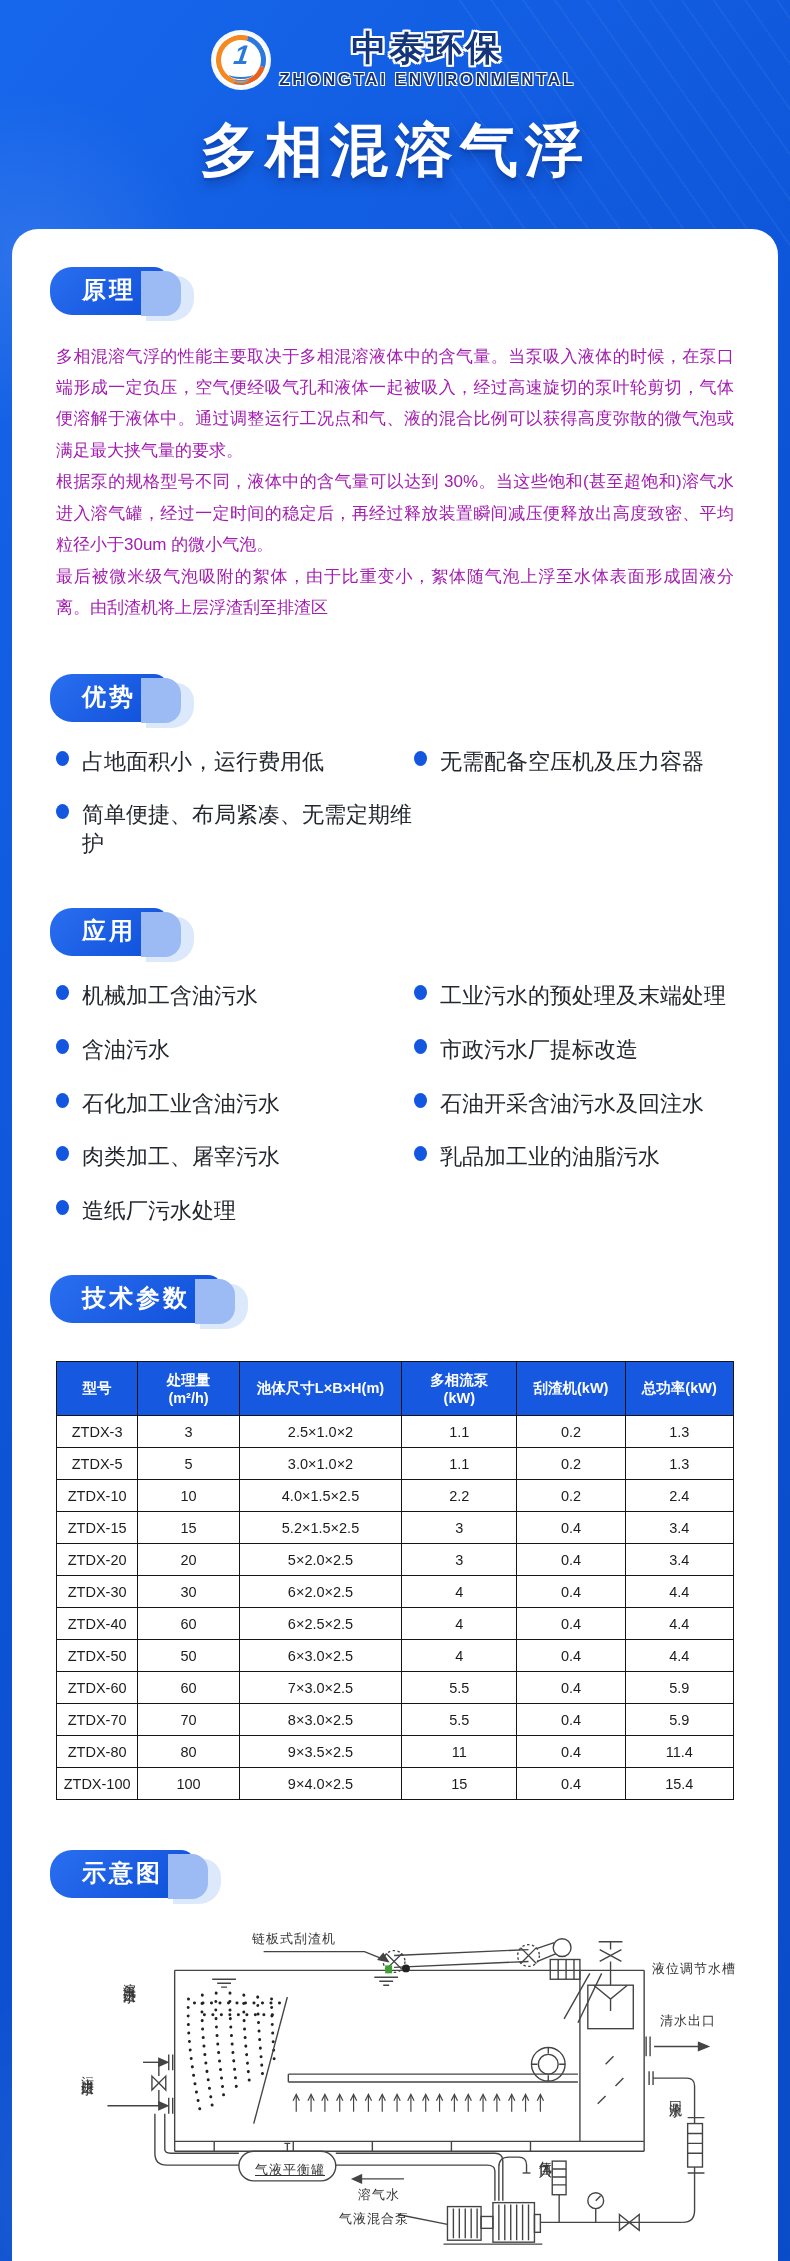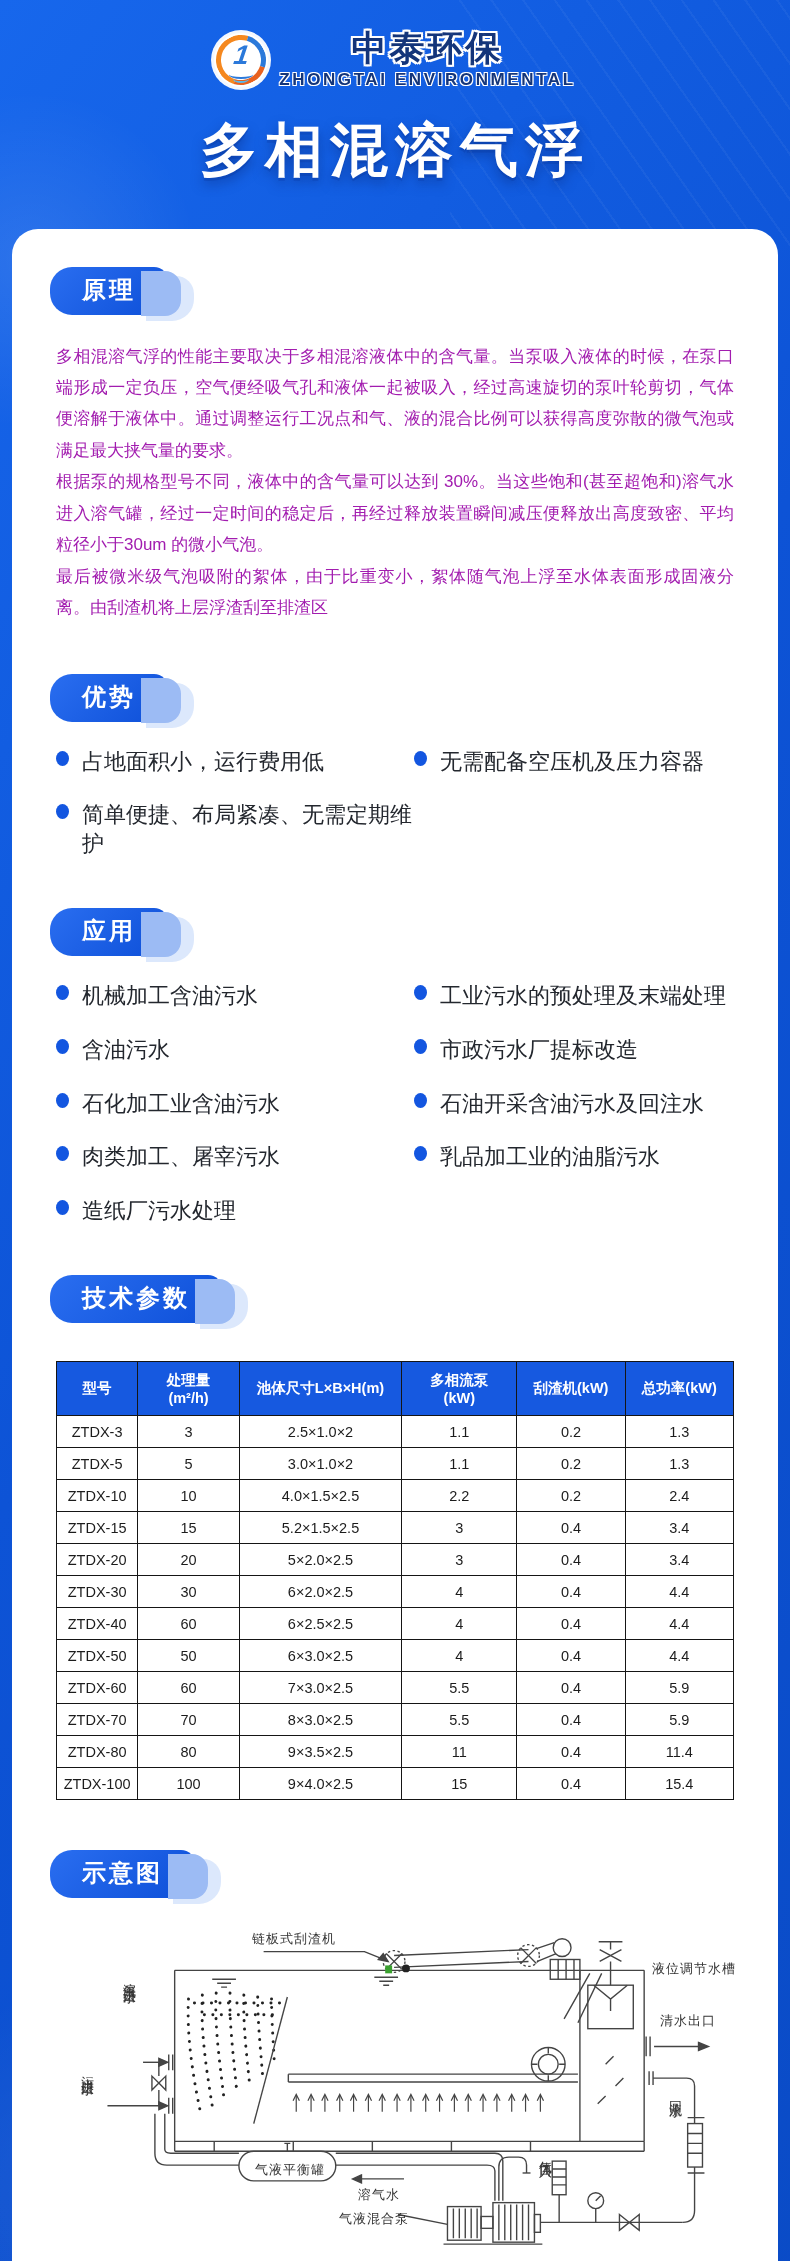--- a/index.html
+++ b/index.html
@@ -66,21 +66,21 @@
     border:1.6px solid #151515;padding:9px 16px;}
   table.specs td{border:1.6px solid #151515;text-align:center;font-size:14.5px;color:#1c1c1c;padding:7.5px 2px;}
   table.specs col.c1{width:12%}table.specs col.c2{width:15%}table.specs col.c3{width:24%}
   table.specs col.c4{width:17%}table.specs col.c5{width:16%}table.specs col.c6{width:16%}
 
   
   .diagram{position:relative;width:692px;height:345px;margin:18px auto 0;}
   .diagram svg{position:absolute;left:0;top:0;}
   .dlabel{position:absolute;font-size:13px;color:#333;white-space:nowrap;letter-spacing:1px;}
   .dlabel.v{writing-mode:vertical-rl;letter-spacing:2px;}
-  .dlabel.center{text-align:center;}
+  .dlabel.center{text-align:center;text-decoration:underline;}
 </style>
 </head>
 <body>
 
 <div class="bg-stripes"></div>
 <div class="bg-circle1"></div>
 <div class="bg-circle2"></div>
 
 <header>
   <div class="logo-row">

